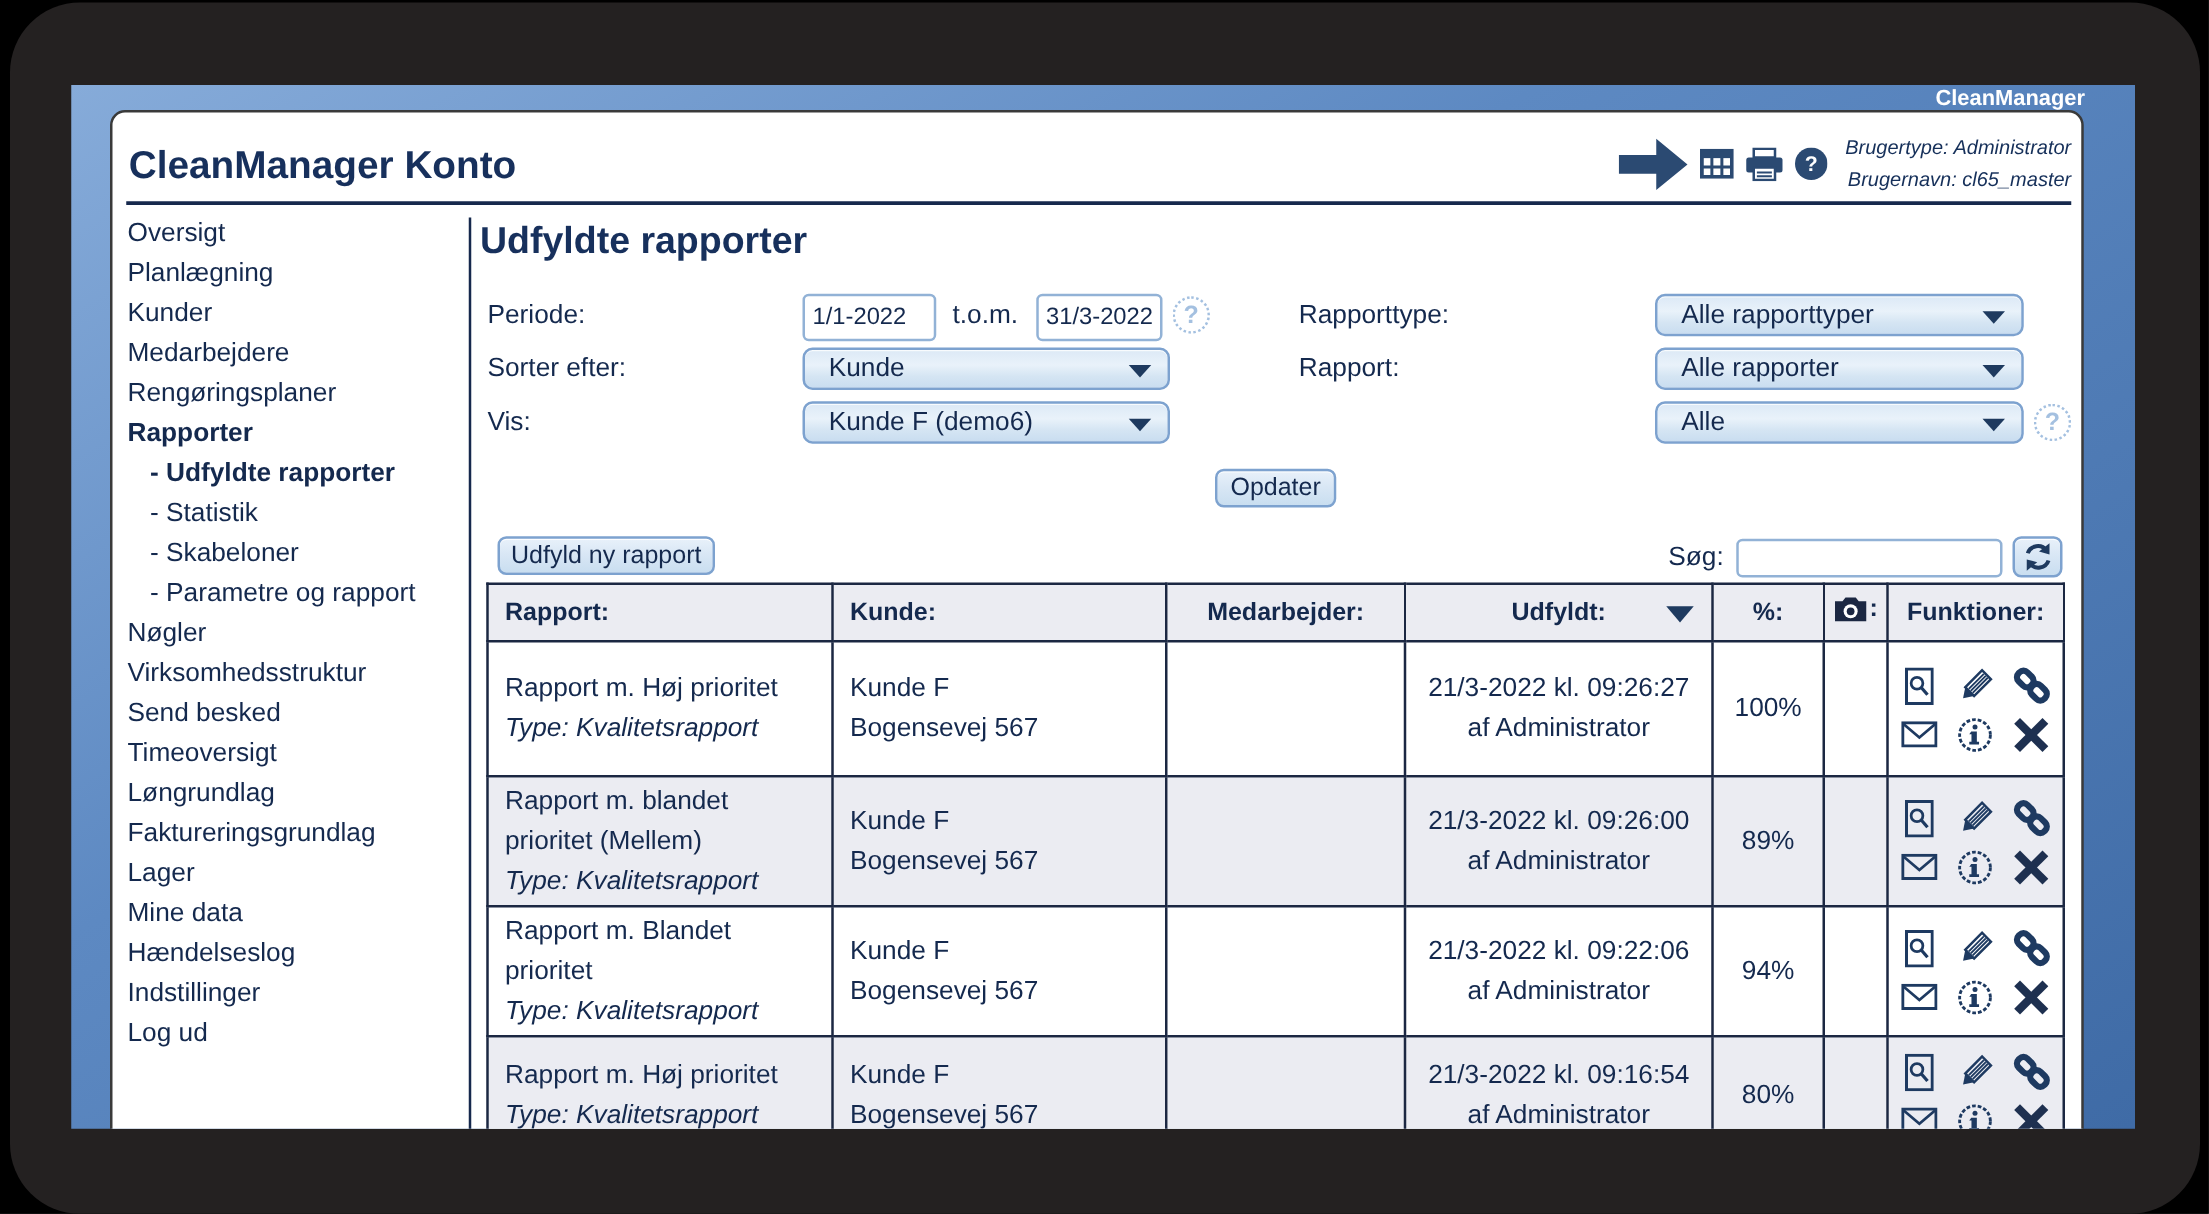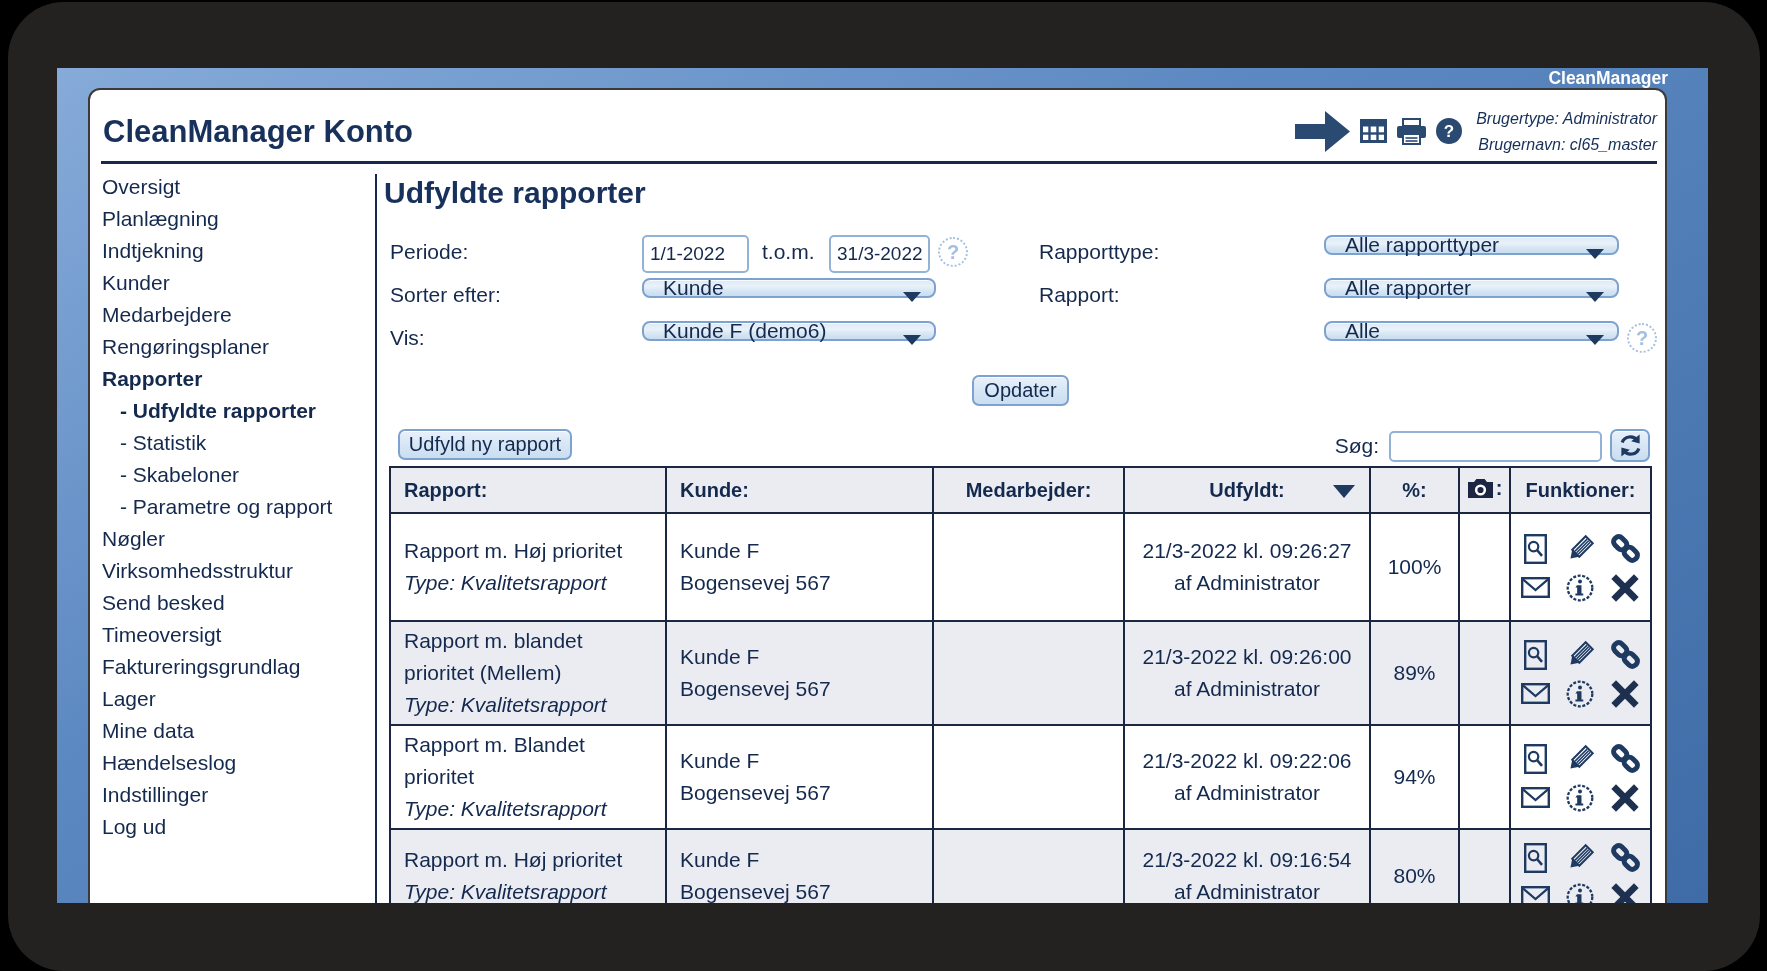--- a/index.html
+++ b/index.html
@@ -31,21 +31,21 @@
   .sidebar li.bold { font-weight:bold; }
   .sidebar li.sub { padding-left:6px;margin-left:12px; }
 
   
   .main { position:absolute; left:296px; top:84px; width:1275px; height:900px; }
   .page-title { position:absolute; left:-2px; top:2px; font-size:30px; font-weight:bold; color:#17305c; }
 
   .flabel { position:absolute; font-size:21px; color:#14294e; line-height:34px;text-align:center; }
   .finput { position:absolute; height:38px; border:2px solid #92b2d6; border-radius:5px;
     font-family:"Liberation Sans",sans-serif; font-size:19px; color:#14294e; padding:0 6px; background:#fff; }
-  .dropdown { position:absolute; height:20px; width:295px; border:2px solid #7da2cf; border-radius:8px;
+  .dropdown { position:absolute; height:34px; width:295px; border:2px solid #7da2cf; border-radius:8px;
     background:linear-gradient(180deg,#dce9f6 0%,#e9f2fa 40%,#d5e5f3 70%,#c9ddf0 100%);
     box-shadow:inset 0 1px 0 rgba(255,255,255,.8);
     display:flex; align-items:center; font-size:21px; color:#14294e; padding-left:19px; cursor:pointer; }
   .dropdown .arr { position:absolute; right:13px; top:12px; width:0; height:0;
     border-left:9px solid transparent; border-right:9px solid transparent; border-top:10px solid #1e3a5f; }
   .helpq { position:absolute; width:30px; height:30px; border-radius:50%;
     border:2px dotted #a4c0e0; color:#a4c0e0; font-size:20px; font-weight:bold;
     display:flex; align-items:center; justify-content:center; cursor:pointer; }
   .btn { position:absolute; border:2px solid #7da2cf; border-radius:7px;
     background:linear-gradient(180deg,#e8f1fa 0%,#d9e7f5 45%,#c9def0 100%);
@@ -119,33 +119,33 @@
       </div>
     </div>
 
     <div class="hrule"></div>
     <div class="vdivider"></div>
 
     <nav class="sidebar">
       <ul id="sidebar-list">
           <li>Oversigt</li>
           <li>Planlægning</li>
-          <li>Indtjekning</li>
           <li>Kunder</li>
           <li>Medarbejdere</li>
           <li>Rengøringsplaner</li>
           <li class="bold">Rapporter</li>
           <li class="bold sub">- Udfyldte rapporter</li>
           <li class="sub">- Statistik</li>
           <li class="sub">- Skabeloner</li>
           <li class="sub">- Parametre og rapport</li>
           <li>Nøgler</li>
           <li>Virksomhedsstruktur</li>
           <li>Send besked</li>
           <li>Timeoversigt</li>
+          <li>Løngrundlag</li>
           <li>Faktureringsgrundlag</li>
           <li>Lager</li>
           <li>Mine data</li>
           <li>Hændelseslog</li>
           <li>Indstillinger</li>
           <li>Log ud</li>
         </ul>
     </nav>
 
     <div class="main">

